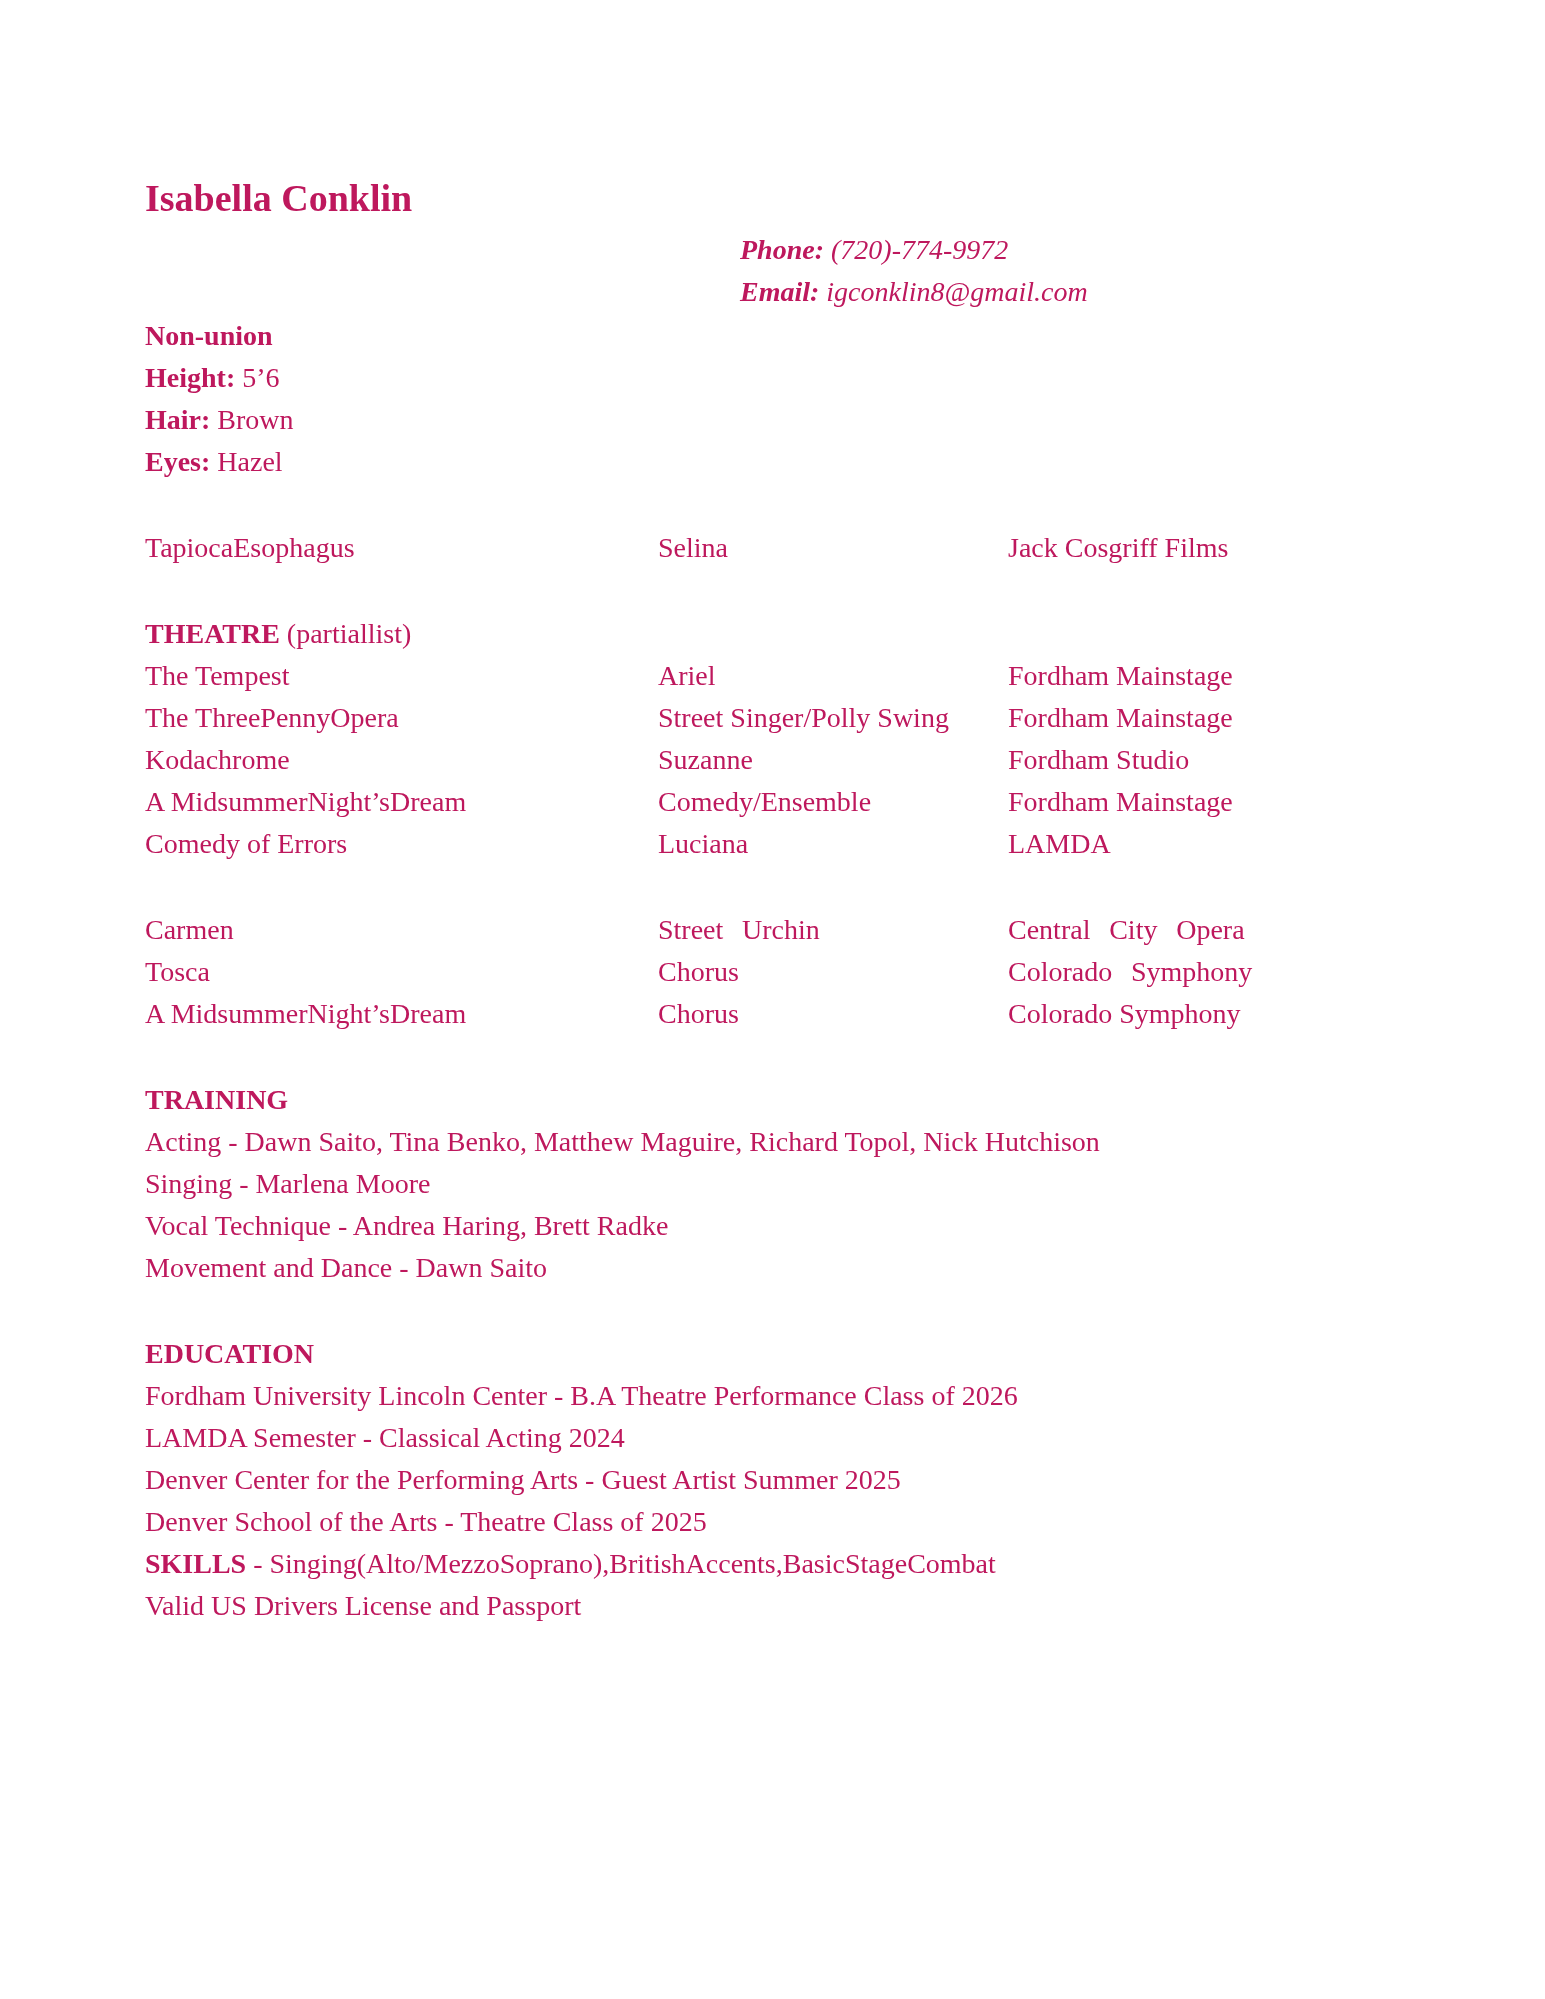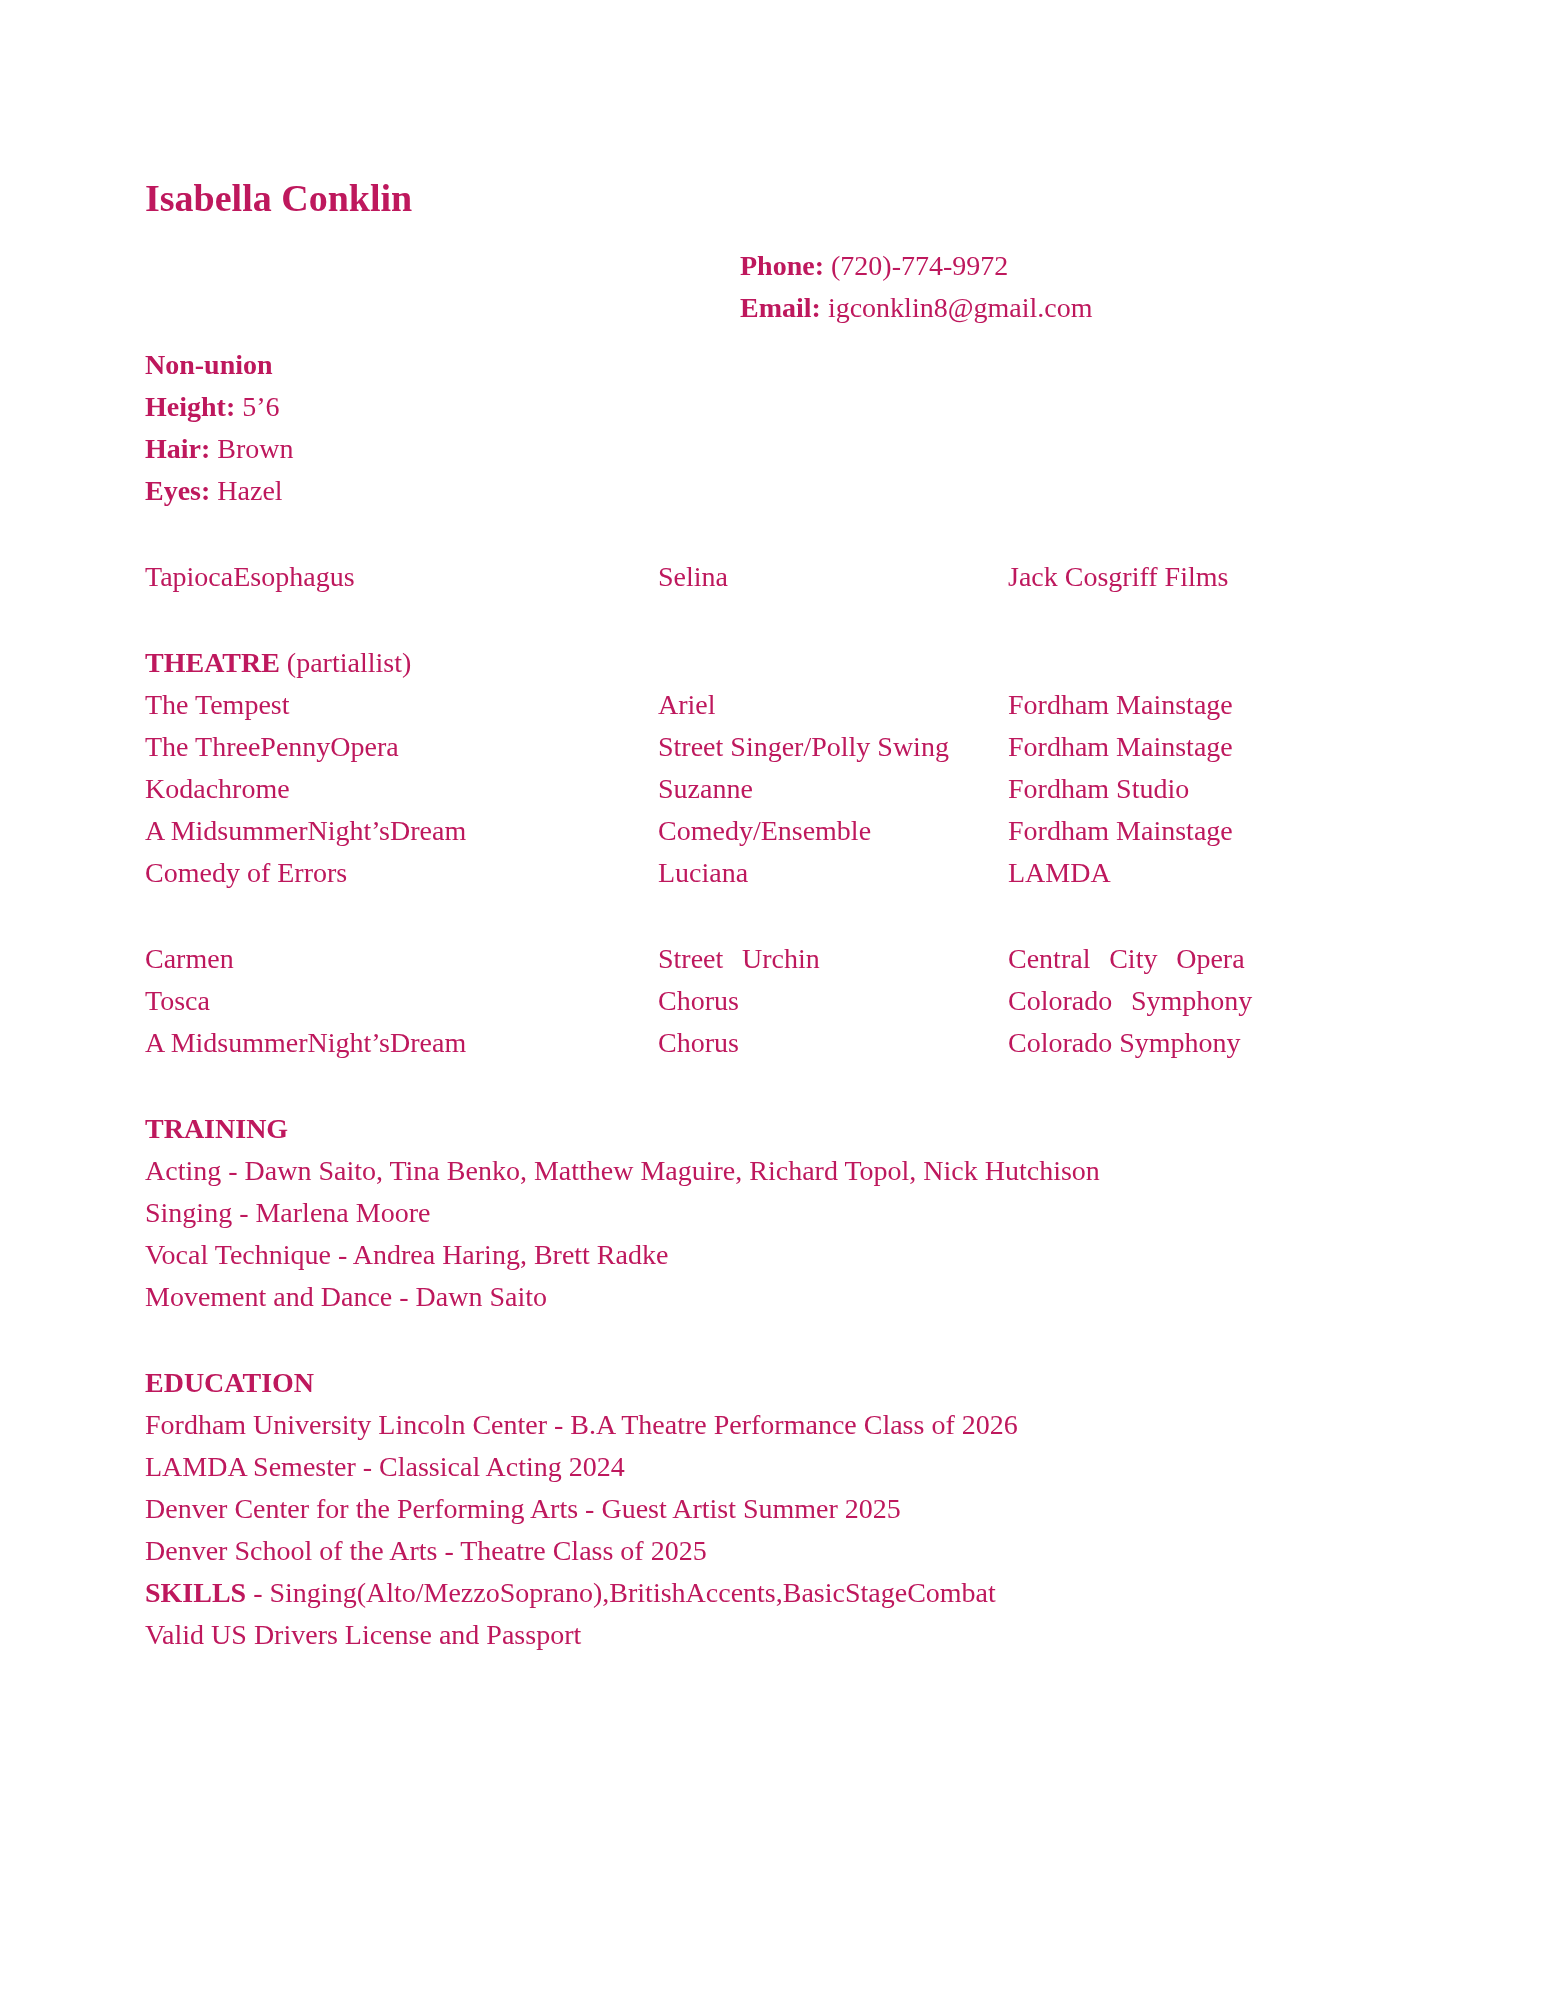--- a/index.html
+++ b/index.html
@@ -16,23 +16,24 @@
   }
   .name {
     font-size: 38px;
     line-height: 46px;
     font-weight: bold;
     margin: 0;
   }
   .body-text { font-size: 28px; line-height: 42px; }
   .contact {
     margin-left: 595px;
-    margin-top: 24px;
+    margin-top: 8px;
+    font-style: italic;
   }
-  .attrs { margin-top: 15px; }
+  .attrs { margin-top: 2px; }
   .b { font-weight: bold; }
   .section { margin-top: 44px; }
   .heading { font-weight: bold; }
   .credit-row {
     display: grid;
     grid-template-columns: 513px 350px 1fr;
   }
   .theatre-title { }
   .spread { word-spacing: 0.42em; }
   .cell { white-space: nowrap; }

